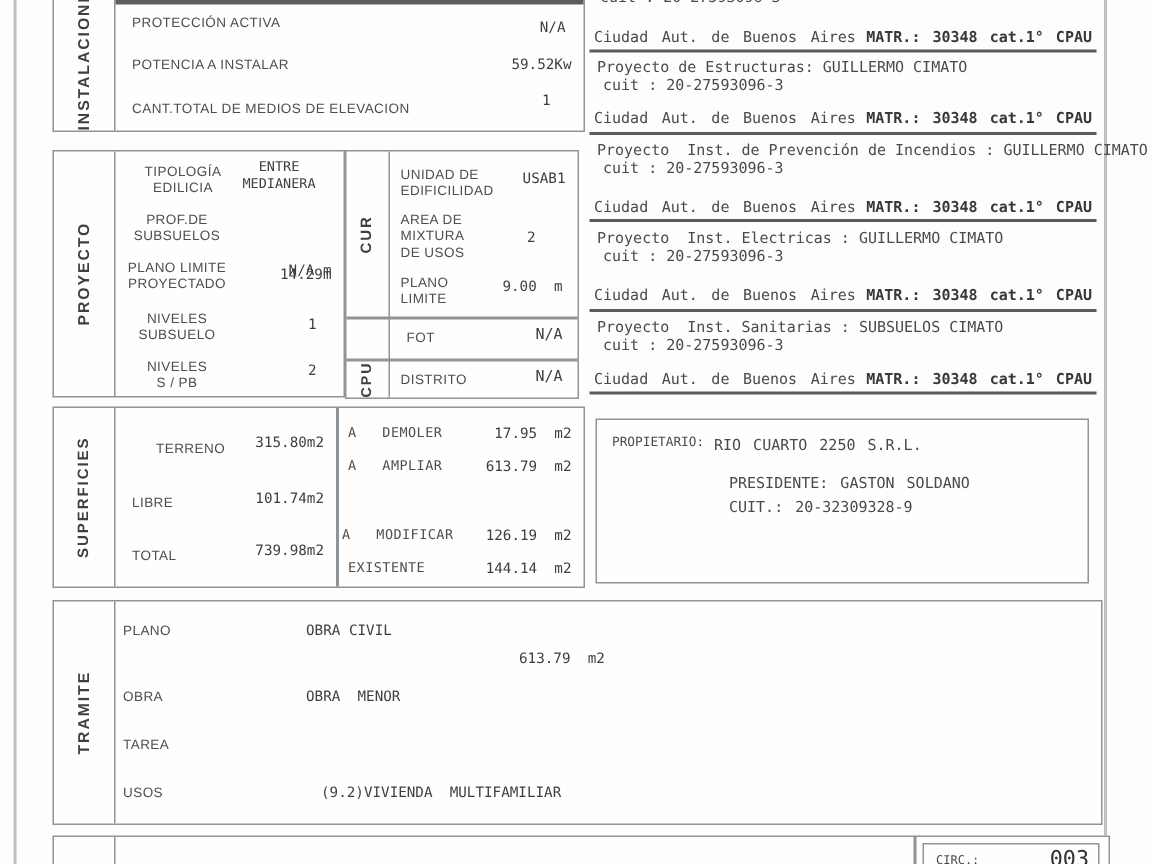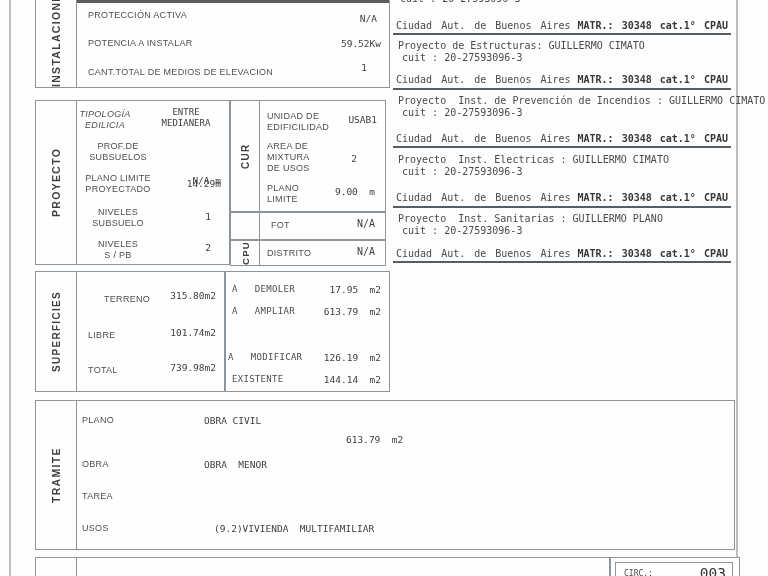--- a/index.html
+++ b/index.html
@@ -43,21 +43,21 @@
     <div class="lbl" style="left:52px;top:53px;">POTENCIA A INSTALAR</div>
     <div class="val" style="right:8px;top:53px;">59.52Kw</div>
     <div class="lbl" style="left:52px;top:82px;">CANT.TOTAL DE MEDIOS DE ELEVACION</div>
     <div class="val" style="right:22px;top:77px;">1</div>
   </div>
 
   <div class="box" style="left:35px;top:100px;width:195px;height:165px;">
     <div class="labelcol" style="width:40px;">
       <div class="vlabel" style="width:40px;">PROYECTO</div>
     </div>
-    <div class="lbl ml" style="left:31px;top:8px;width:76px;font-style:italic;">TIPOLOGÍA
+    <div class="lbl ml" style="left:48px;top:8px;width:76px;">TIPOLOGÍA
 EDILICIA</div>
     <div class="val ml" style="left:112px;top:6px;width:76px;text-align:center;font-size:9px;">ENTRE
 MEDIANERA</div>
     <div class="lbl ml" style="left:44px;top:40px;width:76px;">PROF.DE
 SUBSUELOS</div>
     <div class="val" style="right:8px;top:46px;margin-top:28px;">N/A m</div>
     <div class="lbl ml" style="left:44px;top:72px;width:76px;">PLANO LIMITE
 PROYECTADO</div>
     <div class="val" style="right:8px;top:77px;">14.29m</div>
     <div class="lbl ml" style="left:44px;top:106px;width:76px;">NIVELES
@@ -142,26 +142,32 @@
   <div class="rc rc-city" style="left:396px;top:133px;">Ciudad Aut. de Buenos Aires</div>
   <div class="rc rc-matr" style="left:396px;top:133px;width:332px;">MATR.: 30348 cat.1° CPAU</div>
   <div class="rule" style="left:393px;top:146px;width:338px;"></div>
 
   <div class="rc" style="left:398px;top:154px;">Proyecto  Inst. Electricas : GUILLERMO CIMATO</div>
   <div class="rc" style="left:402px;top:166px;">cuit : 20-27593096-3</div>
   <div class="rc rc-city" style="left:396px;top:192px;">Ciudad Aut. de Buenos Aires</div>
   <div class="rc rc-matr" style="left:396px;top:192px;width:332px;">MATR.: 30348 cat.1° CPAU</div>
   <div class="rule" style="left:393px;top:206px;width:338px;"></div>
 
-  <div class="rc" style="left:398px;top:213px;">Proyecto  Inst. Sanitarias : GUILLERMO PLANO</div>
+  <div class="rc" style="left:398px;top:213px;">Proyecto  Inst. Sanitarias : SUBSUELOS CIMATO</div>
   <div class="rc" style="left:402px;top:225px;">cuit : 20-27593096-3</div>
   <div class="rc rc-city" style="left:396px;top:248px;">Ciudad Aut. de Buenos Aires</div>
   <div class="rc rc-matr" style="left:396px;top:248px;width:332px;">MATR.: 30348 cat.1° CPAU</div>
   <div class="rule" style="left:393px;top:261px;width:338px;"></div>
 
+  <div class="box" style="left:397px;top:279px;width:329px;height:110px;border-width:1.5px;">
+    <div class="rc" style="left:10px;top:10px;font-size:8.5px;">PROPIETARIO:</div>
+    <div class="rc" style="left:78px;top:12px;word-spacing:2px;">RIO CUARTO 2250 S.R.L.</div>
+    <div class="rc" style="left:88px;top:37px;word-spacing:2px;">PRESIDENTE: GASTON SOLDANO</div>
+    <div class="rc" style="left:88px;top:53px;word-spacing:2px;">CUIT.: 20-32309328-9</div>
+  </div>
 
   <div class="box" style="left:35px;top:557px;width:705px;height:40px;">
     <div class="labelcol" style="width:40px;"></div>
     <div class="vline" style="left:573px;top:0;bottom:0;"></div>
   </div>
   <div class="box" style="left:615px;top:562px;width:118px;height:32px;border-width:1.5px;">
     <div class="rc" style="left:8px;top:6px;font-size:8px;">CIRC.:</div>
     <div class="val" style="right:6px;top:2px;font-size:14.5px;color:#333;">003</div>
   </div>
 

